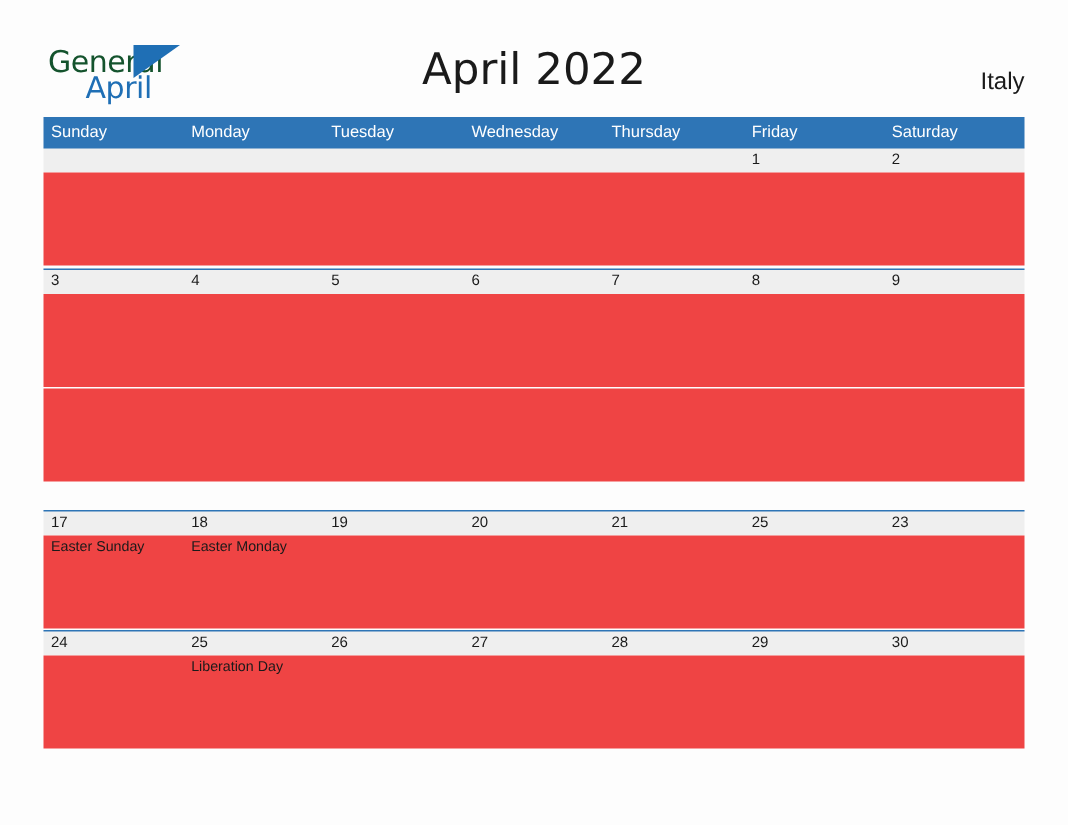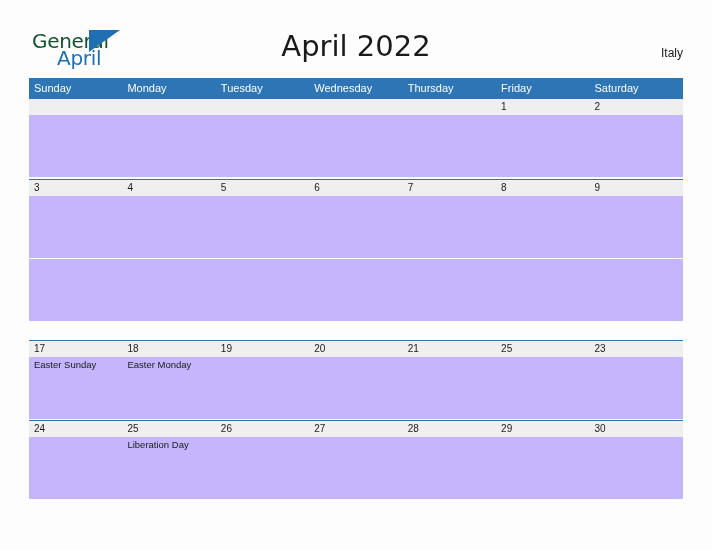--- a/index.html
+++ b/index.html
@@ -76,21 +76,21 @@
     color: #1a1a1a;
     font-family: "DejaVu Sans", sans-serif;
     font-weight: 400;
     letter-spacing: 0px;
   }
 
   .country {
     position: absolute;
     right: 29px;
     top: 46px;
-    font-size: 12px;
+    font-size: 16px;
     color: #1a1a1a;
   }
 
   
   .calendar {
     position: absolute;
     left: 29px;
     top: 78px;
     width: 654px;
   }
@@ -132,21 +132,21 @@
     font-size: 10px;
     line-height: 16px;
     color: #1a1a1a;
     white-space: nowrap;
     overflow: hidden;
   }
 
   .week .eventrow {
     display: flex;
     height: 62px;
-    background: #c4b5fd;
+    background: #ef4444;
   }
   .eventcell {
     flex: 1 1 0;
     box-sizing: border-box;
     padding-left: 5px;
     padding-top: 2px;
     font-size: 9.5px;
     line-height: 12px;
     color: #1a1a1a;
     white-space: nowrap;

